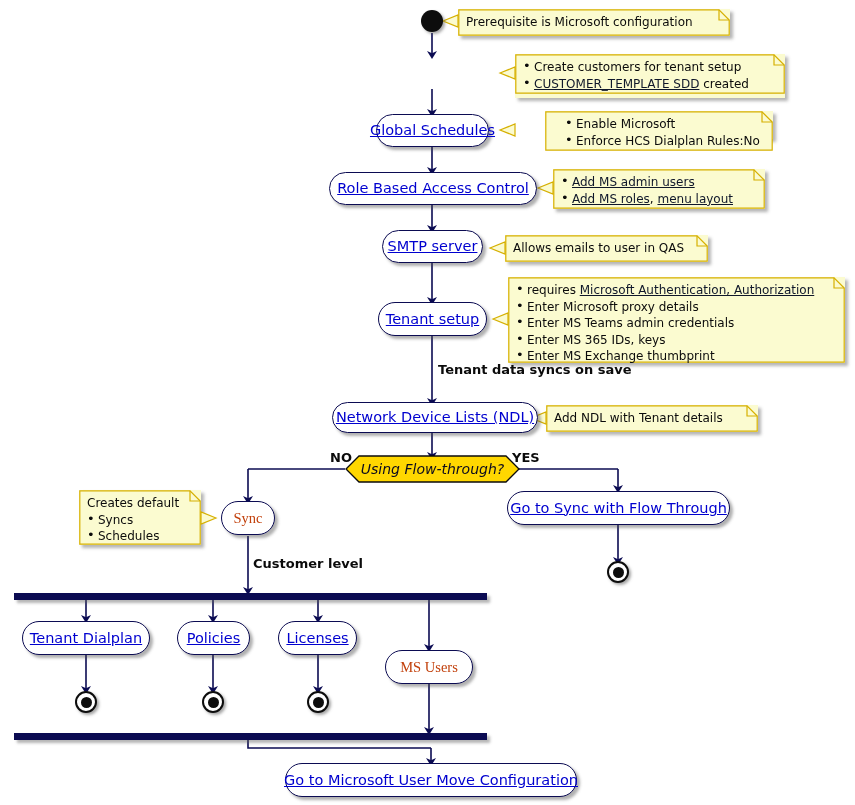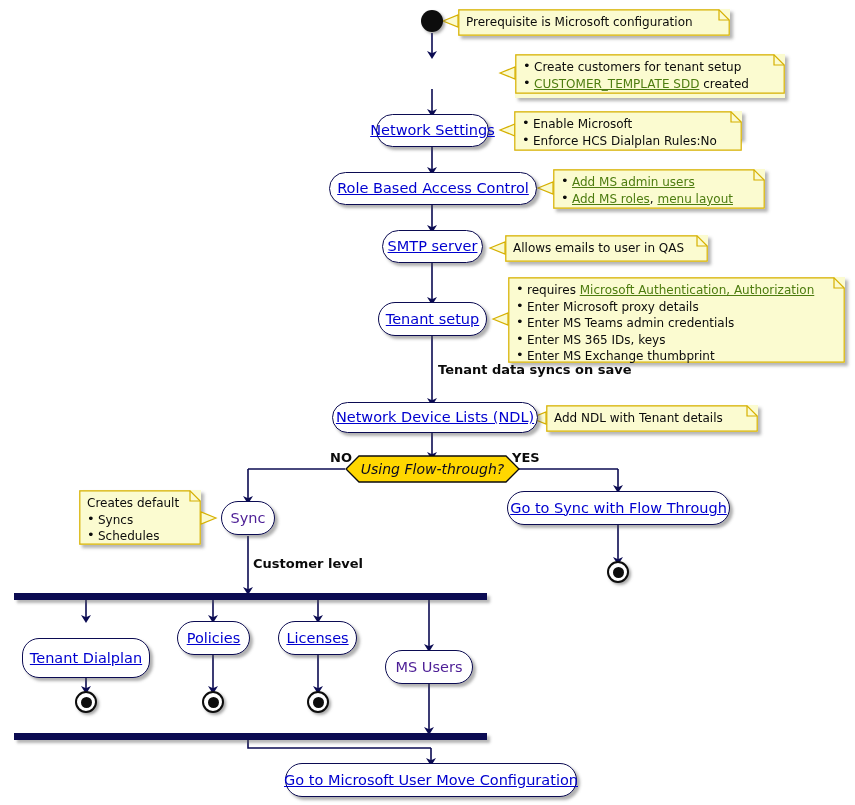--- a/index.html
+++ b/index.html
@@ -40,22 +40,23 @@
     white-space: nowrap;
   }
   .node .lbl {
     font-size: 14.5px;
     line-height: 1;
     color: #0000cf;
     text-decoration: underline;
     padding: 0 11px;
   }
   .node.plain .lbl {
-    color: #4c1d95;
+    color: #c2410c;
     text-decoration: none;
+    font-family: Liberation Serif, serif;
   }
   
   .start-node {
     position: absolute;
     width: 22px;
     height: 22px;
     border-radius: 50%;
     background: #0d0d0d;
     box-shadow: 2px 2px 3px rgba(80,80,80,0.5);
   }
@@ -131,21 +132,21 @@
     padding-left: 11px;
   }
   .note li::before {
     content: "\2022";
     position: absolute;
     left: 0;
     top: -1px;
     font-size: 13px;
   }
   .note a, .note .lnk {
-    color: #4d7c0f;
+    color: #0f172a;
     text-decoration: underline;
   }
   
   .edge-label {
     position: absolute;
     font-size: 13px;
     font-weight: bold;
     color: #0b0b0b;
     white-space: nowrap;
   }
@@ -239,21 +240,21 @@
       <ul>
         <li><span>Create customers for tenant setup</span></li>
         <li><span class="lnk">CUSTOMER_TEMPLATE SDD</span><span> created</span></li>
       </ul>
     </div>
   </div>
   <svg class="layer">
     <path d="M 500 73 L 515 67 L 515 79 Z" fill="#fbfbd0" stroke="#d6b000" stroke-width="1.2"></path>
   </svg>
 
-  <div class="note" style="left:514px; top:111px; width:228px; height:28px;">
+  <div class="note" style="left:545px; top:111px; width:228px; height:28px;padding-left:12px;">
     <svg class="note-shape" width="228" height="40" viewBox="0 0 228 40">
       <path d="M 0.8 0.8 L 217 0.8 L 227.2 11 L 227.2 39.2 L 0.8 39.2 Z" fill="#fbfbd0" stroke="#d6b000" stroke-width="1.2"></path>
       <path d="M 217 0.8 L 217 11 L 227.2 11" fill="none" stroke="#d6b000" stroke-width="1.2"></path>
     </svg>
     <div class="note-body">
       <ul>
         <li><span>Enable Microsoft</span></li>
         <li><span>Enforce HCS Dialplan Rules:No</span></li>
       </ul>
     </div>
@@ -337,21 +338,21 @@
     </div>
   </div>
   <svg class="layer">
     <path d="M 216 518 L 201 512 L 201 524 Z" fill="#fbfbd0" stroke="#d6b000" stroke-width="1.2"></path>
   </svg>
 
   <div class="start-node" style="left:421px; top:10px;"></div>
 
 
   <div class="node" style="left:376px; top:114px; width:113px; height:33px;">
-    <span class="lbl">Network Settings</span>
+    <span class="lbl">Global Schedules</span>
   </div>
 
   <div class="node" style="left:329px; top:172px; width:208px; height:33px;">
     <span class="lbl">Role Based Access Control</span>
   </div>
 
   <div class="node" style="left:382px; top:230px; width:101px; height:33px;">
     <span class="lbl">SMTP server</span>
   </div>
 
@@ -375,21 +376,21 @@
   </div>
 
   <div class="node" style="left:507px; top:491px; width:223px; height:34px;">
     <span class="lbl">Go to Sync with Flow Through</span>
   </div>
 
   <div class="end-node" style="left:607px; top:561px;"></div>
 
   <div class="bar" style="left:14px; top:593px; width:473px; height:7px;"></div>
 
-  <div class="node" style="left:22px; top:621px; width:128px; height:40px;margin-top:17px;">
+  <div class="node" style="left:22px; top:621px; width:128px; height:34px;">
     <span class="lbl">Tenant Dialplan</span>
   </div>
 
   <div class="node" style="left:177px; top:621px; width:73px; height:34px;">
     <span class="lbl">Policies</span>
   </div>
 
   <div class="node" style="left:278px; top:621px; width:79px; height:34px;">
     <span class="lbl">Licenses</span>
   </div>

